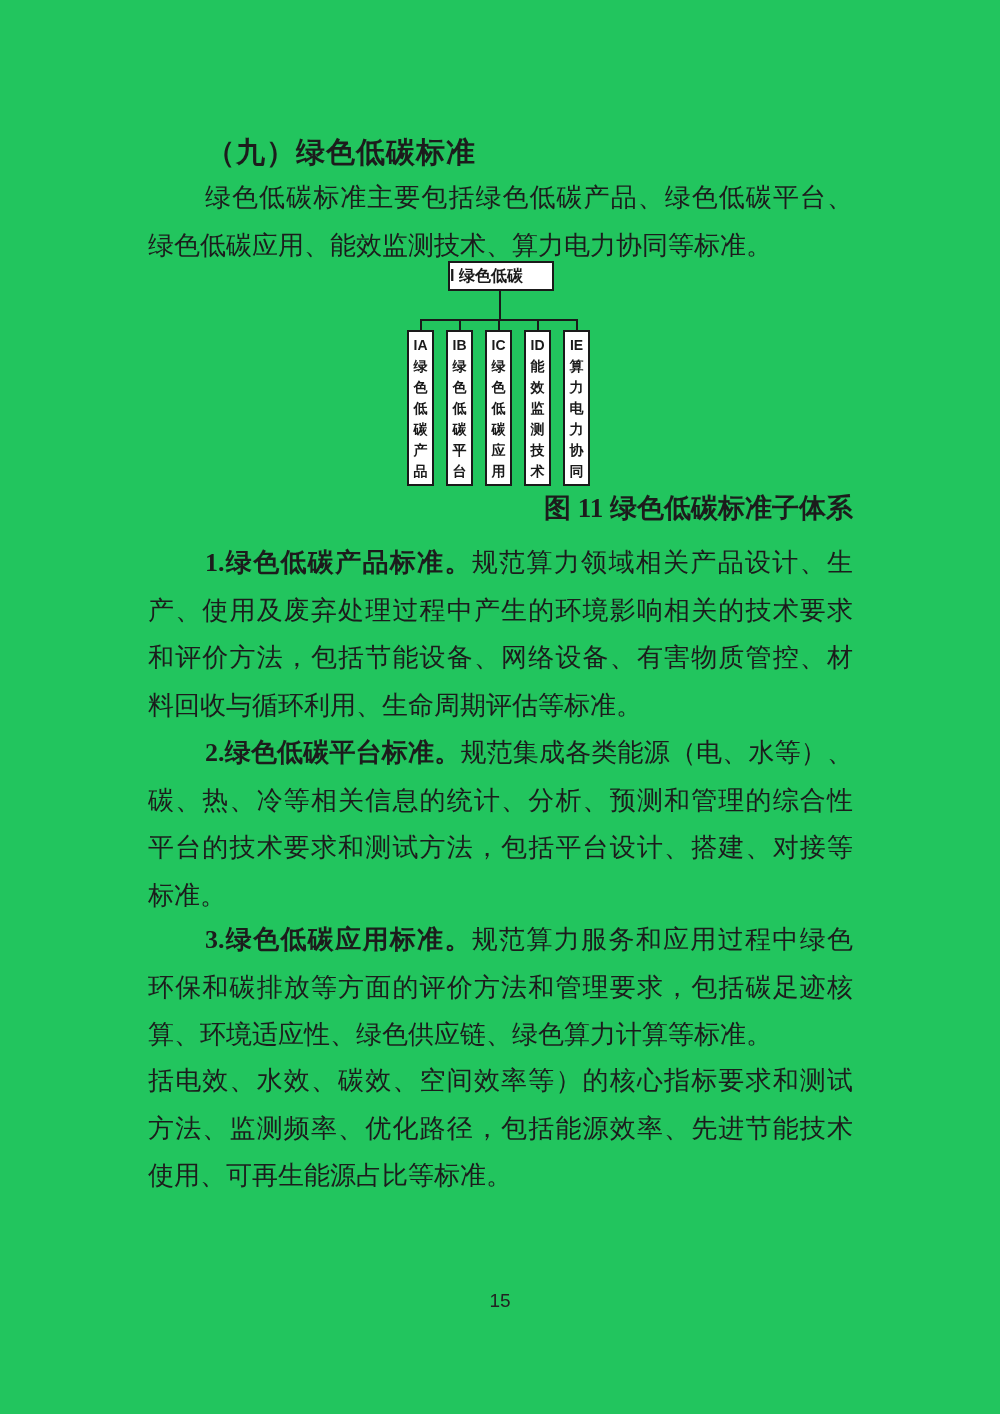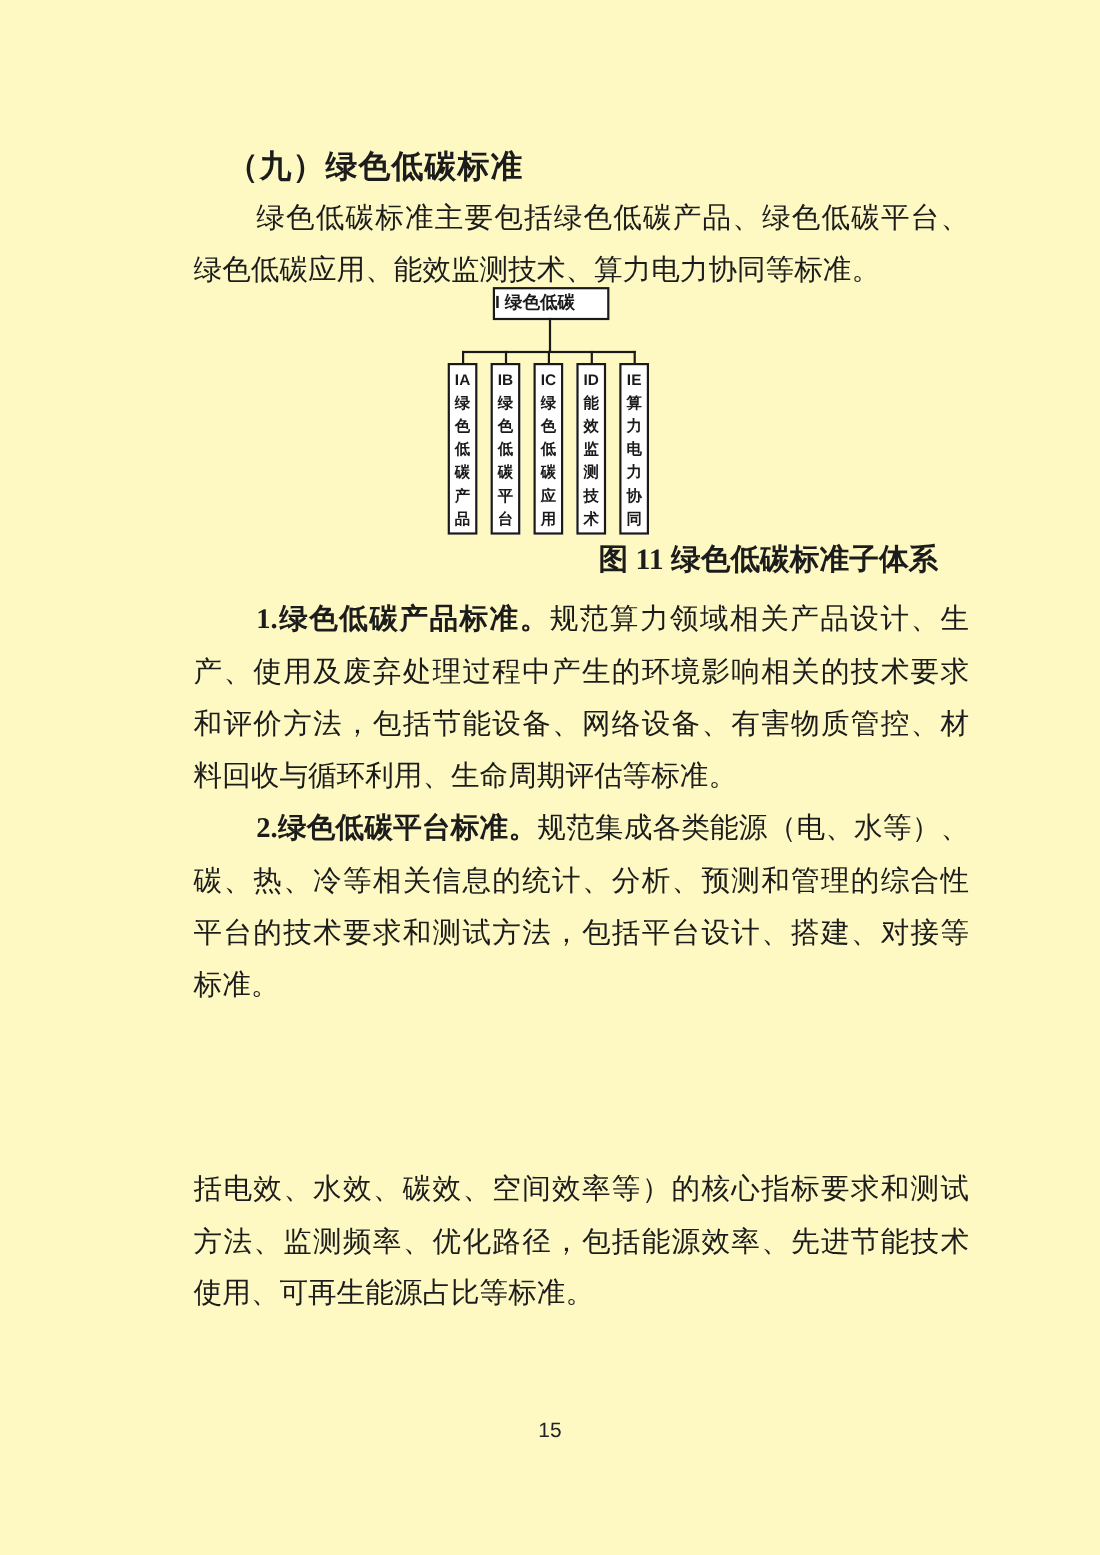--- a/index.html
+++ b/index.html
@@ -1,28 +1,28 @@
 <!DOCTYPE html>
 <html><head>
 <meta charset="utf-8">
 <style>
   html,body { margin:0; padding:0; background:#ffffff; }
   .page {
-    position:relative; width:1000px; height:1414px; background:#fef9c3;
+    position:relative; width:1000px; height:1414px; background:#22c55e;
     font-family:"Liberation Serif","DejaVu Serif",serif; color:#1c1c1c;
     overflow:hidden;
   }
   .heading {
     position:absolute; left:148px; top:132px; width:705px; margin:0;
     font-size:29px; font-weight:bold; line-height:40px; text-indent:58px;
     letter-spacing:1px;
   }
   .textblock {
     position:absolute; left:148px; width:705px;
-    font-size:26px; line-height:47.5px;margin-left:28px;
+    font-size:26px; line-height:47.5px;
   }
   .jline { text-align:justify; text-align-last:justify; }
   .jline.last { text-align-last:left; }
   .jline.indent { text-indent:57px; }
   .lead { font-weight:bold; }
   .caption {
     position:absolute; left:148px; top:488px; width:705px;
     text-align:right; font-size:27px; font-weight:bold; line-height:40px;
   }
   
@@ -91,20 +91,27 @@
 
   <div class="textblock" style="top:729px;">
     <div class="jline indent">
       <span class="lead">2.绿色低碳平台标准。</span><span>规范集成各类能源（电、水等）、</span>
     </div>
     <div class="jline">碳、热、冷等相关信息的统计、分析、预测和管理的综合性</div>
     <div class="jline">平台的技术要求和测试方法，包括平台设计、搭建、对接等</div>
     <div class="jline last">标准。</div>
   </div>
 
+  <div class="textblock" style="top:916px;">
+    <div class="jline indent">
+      <span class="lead">3.绿色低碳应用标准。</span><span>规范算力服务和应用过程中绿色</span>
+    </div>
+    <div class="jline">环保和碳排放等方面的评价方法和管理要求，包括碳足迹核</div>
+    <div class="jline last">算、环境适应性、绿色供应链、绿色算力计算等标准。</div>
+  </div>
 
   <div class="textblock" style="top:1057px;">
     <div class="jline">括电效、水效、碳效、空间效率等）的核心指标要求和测试</div>
     <div class="jline">方法、监测频率、优化路径，包括能源效率、先进节能技术</div>
     <div class="jline last">使用、可再生能源占比等标准。</div>
   </div>
 
   <div class="pagenum">15</div>
 
 </div>

